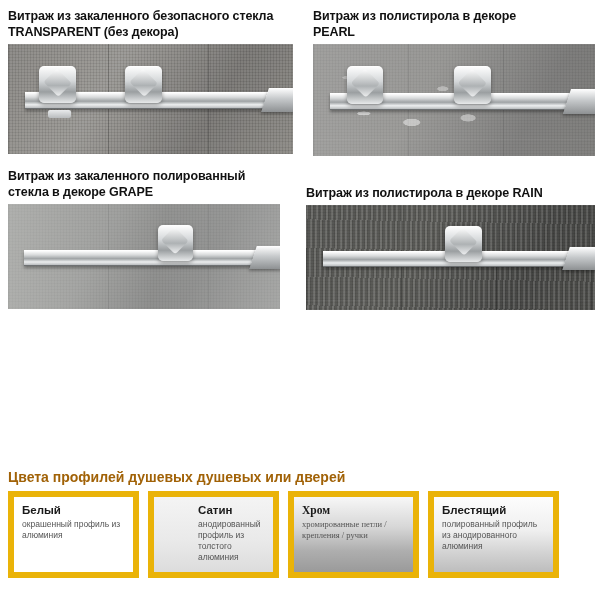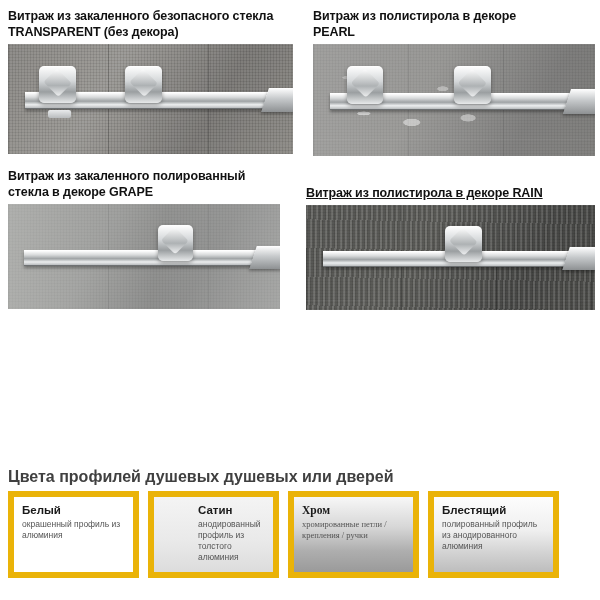--- a/index.html
+++ b/index.html
@@ -134,23 +134,23 @@
     position: absolute;
     left: 14%;
     top: 60%;
     width: 8%;
     height: 7%;
     background: linear-gradient(180deg, #e9ebec, #b9bcbe);
     border-radius: 2px;
   }
   
   .section-title {
-    font-size: 16px;
+    font-size: 14px;
     font-weight: bold;
-    color: #404040;
+    color: #a16207;
     text-align: center;
   }
   .swatches {
     position: absolute;
     left: 8px;
     top: 491px;
     display: flex;
     gap: 9px;
   }
   .swatch {
@@ -211,21 +211,21 @@
     <div class="panel-caption">Витраж из закаленного полированный стекла в декоре GRAPE</div>
     <div class="photo" style="width:272px; height:105px;">
       <div class="tile-bg"></div>
       <div class="glass grape"></div>
       <div class="rail"></div>
       <div class="rail-end"></div>
       <div class="bracket b2" style="left:55%;"></div>
     </div>
   </div>
 
-  <div class="panel" style="left:306px; top:185px; width:289px;text-decoration:underline;">
+  <div class="panel" style="left:306px; top:185px; width:289px;">
     <div class="panel-caption">Витраж из полистирола в декоре RAIN</div>
     <div class="photo" style="width:289px; height:105px;">
       <div class="tile-bg dark"></div>
       <div class="glass rain"></div>
       <div class="rail"></div>
       <div class="rail-end"></div>
       <div class="bracket b2" style="left:48%;"></div>
     </div>
   </div>
 

